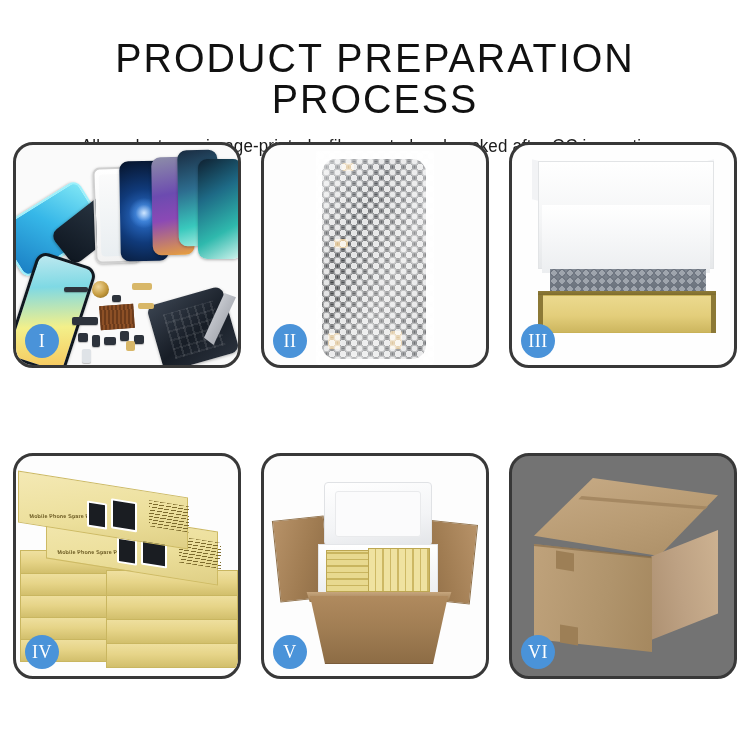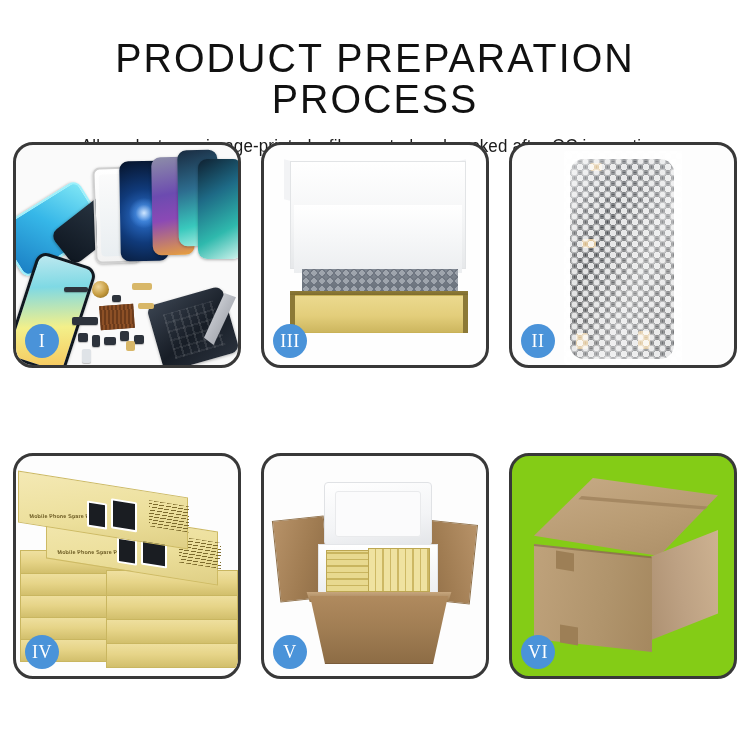--- a/index.html
+++ b/index.html
@@ -308,21 +308,21 @@
     border:1px solid #bda752;
   }
   .c5-stack2 {
     position:absolute; left:104px; top:92px; width:62px; height:44px;
     background:
       repeating-linear-gradient(90deg,#efe2a0 0 6px,#cdb864 6px 7.5px);
     border:1px solid #bda752;
   }
 
   
-  .p6 { background: #84cc16; }
+  .p6 { background: #737373; }
   .c6-top {
     position:absolute; left:22px; top:22px; width:184px; height:78px;
     background: linear-gradient(165deg,#c7ab86 0%,#b99c74 55%,#ab8e66 100%);
     clip-path: polygon(32% 0, 100% 22%, 68% 100%, 0 74%);
   }
   .c6-top-seam {
     position:absolute; left:34px; top:40px; width:162px; height:40px;
     clip-path: polygon(22% 0, 100% 26%, 98% 34%, 20% 8%);
     background: #a58862;
   }
@@ -373,49 +373,49 @@
       <div class="chip" style="left:96px; top:150px; width:9px; height:7px;"></div>
       <div class="gold" style="left:116px; top:138px; width:20px; height:7px;"></div>
       <div class="gold" style="left:122px; top:158px; width:16px; height:6px;"></div>
       <div class="gold" style="left:110px; top:196px; width:9px; height:10px;"></div>
       <div class="chip" style="left:66px; top:204px; width:9px; height:14px; background:#dfe3e7;"></div>
       <div class="tweezer"></div>
     </div>
     <div class="badge">I</div>
   </div>
 
+  <div class="panel p2">
+    <div class="scene">
+      <div class="bw-part"></div>
+      <div class="bw-strip"></div>
+      <div class="bw-tape" style="left:78px; top:18px; width:12px; height:8px;"></div>
+      <div class="bw-tape" style="left:70px; top:94px; width:14px; height:9px;"></div>
+      <div class="bw-tape" style="left:64px; top:188px; width:12px; height:16px;"></div>
+      <div class="bw-tape" style="left:126px; top:186px; width:12px; height:18px;"></div>
+      <div class="bubbles"></div>
+      <div class="bubbles-sheen"></div>
+    </div>
+    <div class="badge">II</div>
+  </div>
+
   <div class="panel p3">
     <div class="scene">
       <div class="b3-lid-flapL"></div>
       <div class="b3-lid-flapR"></div>
       <div class="b3-lid"></div>
       <div class="b3-foam"></div>
       <div class="b3-wrap"></div>
       <div class="b3-side"></div>
       <div class="b3-front"></div>
       <div class="b3-edgeL"></div>
       <div class="b3-edgeR"></div>
     </div>
     <div class="badge">III</div>
   </div>
 
-  <div class="panel p2">
-    <div class="scene">
-      <div class="bw-part"></div>
-      <div class="bw-strip"></div>
-      <div class="bw-tape" style="left:78px; top:18px; width:12px; height:8px;"></div>
-      <div class="bw-tape" style="left:70px; top:94px; width:14px; height:9px;"></div>
-      <div class="bw-tape" style="left:64px; top:188px; width:12px; height:16px;"></div>
-      <div class="bw-tape" style="left:126px; top:186px; width:12px; height:18px;"></div>
-      <div class="bubbles"></div>
-      <div class="bubbles-sheen"></div>
-    </div>
-    <div class="badge">II</div>
-  </div>
-
   <div class="panel p4">
     <div class="scene">
 
       <div class="sbox" style="left:4px; top:182px; width:126px; height:24px;"></div>
       <div class="sbox" style="left:4px; top:160px; width:126px; height:24px;"></div>
       <div class="sbox" style="left:4px; top:138px; width:126px; height:24px;"></div>
       <div class="sbox" style="left:4px; top:116px; width:126px; height:24px;"></div>
       <div class="sbox" style="left:4px; top:94px; width:126px; height:24px;"></div>
 
       <div class="sbox" style="left:90px; top:186px; width:132px; height:26px;"></div>

